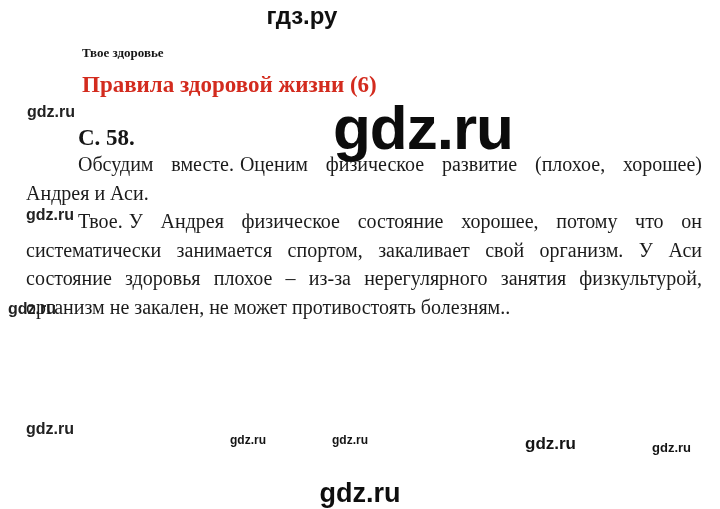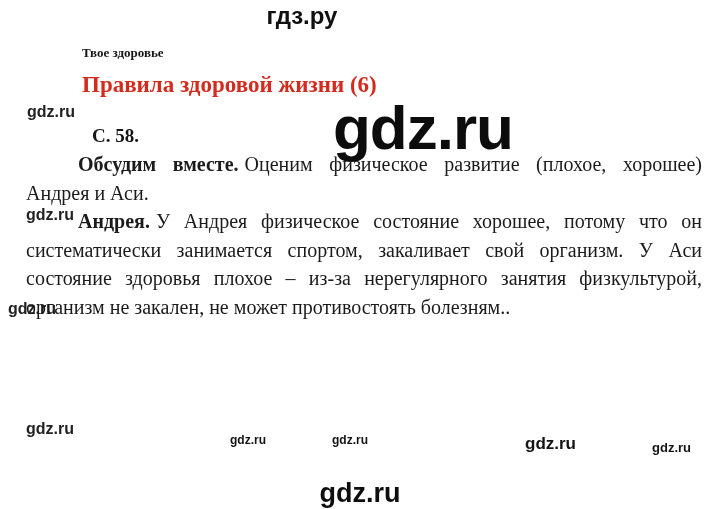--- a/index.html
+++ b/index.html
@@ -25,34 +25,34 @@
   
   .section-title {
     position: absolute; left: 82px; top: 45px;
     font-weight: bold; font-size: 13px; color: #161616;
   }
   .lesson-title {
     position: absolute; left: 82px; top: 72px;
     font-weight: bold; font-size: 23px;
   }
   .page-ref {
-    position: absolute; left: 92px; top: 125px;
-    font-weight: bold; font-size: 19px; color: #161616; font-family: Liberation Serif, serif;
+    position: absolute; left: 78px; top: 125px;
+    font-weight: bold; font-size: 23px; color: #161616; font-family: Liberation Serif, serif;
   }
 
   
   .body-text {
     position: absolute; left: 26px; top: 150px; width: 676px;
     font-size: 20px; line-height: 28.6px;
     text-align: justify;
     z-index: 1;
     color: #1b1b1b;
   }
   .body-text p { margin: 0; text-indent: 52px; }
-  .lead { font-weight: bold; margin-top: 8px; }
+  .lead { font-weight: normal; margin-top: 8px; }
   .lead:not(:empty) { margin-right: 0.30em; }
 
   
   .wm {
     position: absolute;
     font-family: "Liberation Sans", sans-serif;
     color: #141414;
     white-space: nowrap;
   }
   .wm-big {
@@ -94,18 +94,18 @@
   <div class="wm wm-row wm-s2">gdz.ru</div>
   <div class="wm wm-row wm-s3">gdz.ru</div>
   <div class="wm wm-row wm-s4">gdz.ru</div>
 
   <div class="section-title">Твое здоровье</div>
   <div class="lesson-title" id="lesson-title" style="color: rgb(211, 43, 30);">Правила здоровой жизни (6)</div>
   <div class="page-ref">С. 58.</div>
 
   <div class="body-text">
     <p class="para"><span class="lead">Обсудим вместе.</span><span>Оценим физическое развитие (плохое, хорошее) Андрея и Аси.</span></p>
-    <p class="para"><span class="lead">Андрея.</span><span>У Андрея физическое состояние хорошее, потому что он систематически занимается спортом, закаливает свой организм. У Аси состояние здоровья плохое – из-за нерегулярного занятия физкультурой, организм не закален, не может противостоять болезням..</span></p>
+    <p class="para"><span class="lead">Твое.</span><span>У Андрея физическое состояние хорошее, потому что он систематически занимается спортом, закаливает свой организм. У Аси состояние здоровья плохое – из-за нерегулярного занятия физкультурой, организм не закален, не может противостоять болезням..</span></p>
   </div>
 
   <div class="footer-wm">gdz.ru</div>
 
 </div>
 
 </body></html>

